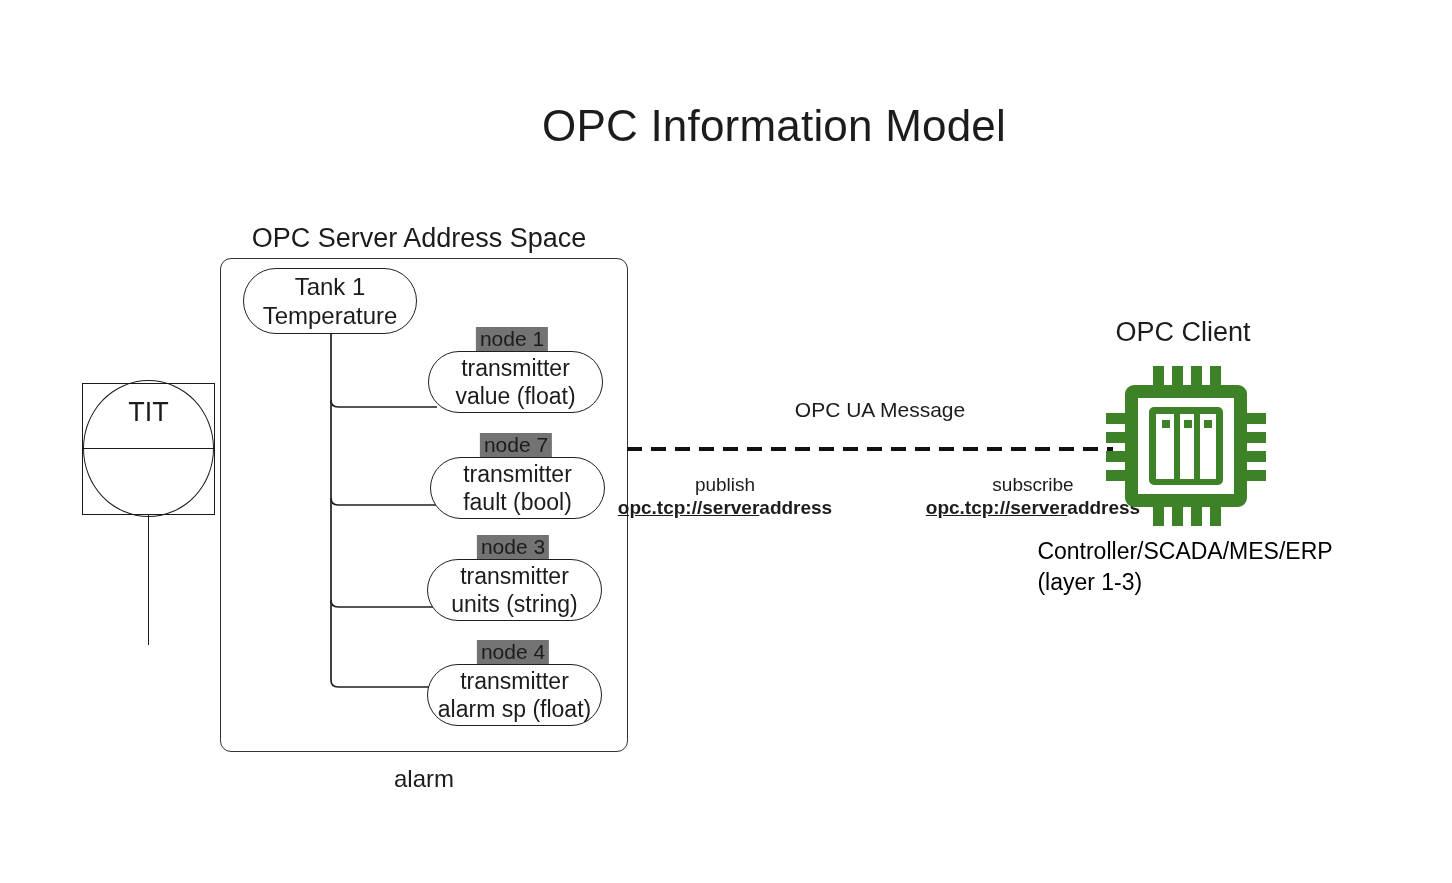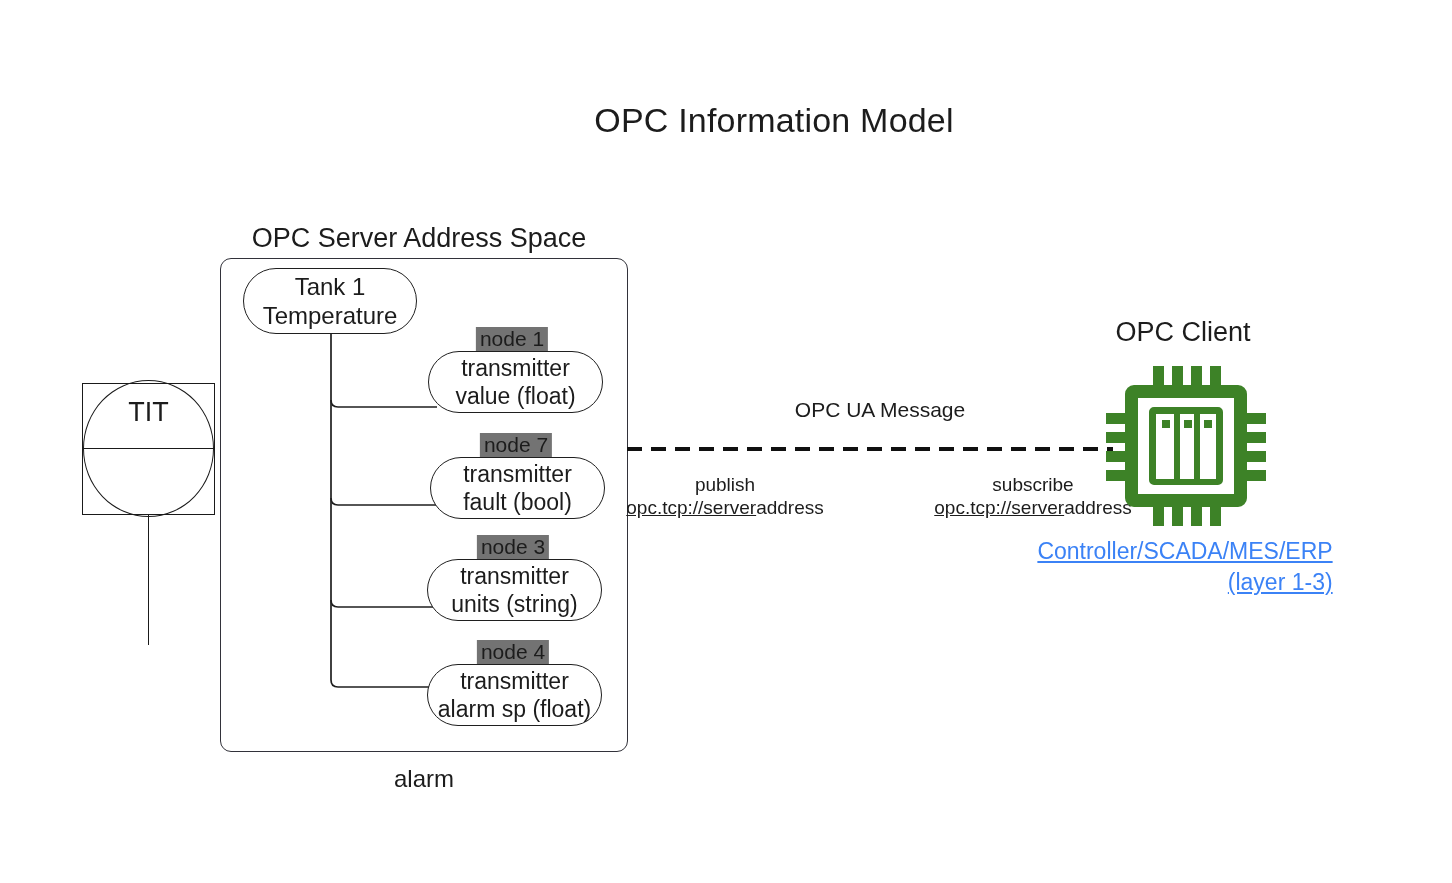--- a/index.html
+++ b/index.html
@@ -20,21 +20,21 @@
     overflow: hidden;
   }
 
   .txt { position: absolute; white-space: nowrap; line-height: 1.18; }
   .center { transform: translateX(-50%); text-align: center; }
 
   
   #title {
     left: 774px;
     top: 100px;
-    font-size: 34px;
+    font-size: 44px;
     color: #1c1c1c;
     letter-spacing: .2px;
   }
 
   
   #server-caption {
     left: 419px;
     top: 223px;
     font-size: 27px;
     color: #1c1c1c;
@@ -54,24 +54,23 @@
   #msg-caption {
     left: 880px;
     top: 398px;
     font-size: 21px;
     color: #1c1c1c;
   }
   #client-sub-caption {
     left: 1185px;
     top: 536px;
     font-size: 23px;
-    color: #3b82f6;
+    color: #000000;
     line-height: 1.35;
-    text-align: right;
-    text-decoration: underline;
+    text-align: left;
   }
   #client-sub-caption .l2 { display: block; }
 
   
   #addr-space {
     position: absolute;
     left: 220px;
     top: 258px;
     width: 408px;
     height: 494px;
@@ -203,21 +202,21 @@
     position: absolute;
     text-align: center;
     font-size: 19px;
     color: #1c1c1c;
     line-height: 1.22;
     white-space: nowrap;
   }
   #publish-block { left: 725px; top: 473px; transform: translateX(-50%); }
   #subscribe-block { left: 1033px; top: 473px; transform: translateX(-50%); }
   .endpoint .verb { display: block; }
-  .endpoint .url { display: block; }
+  .endpoint .url { display: block; font-weight: bold; }
   .endpoint .url .u { text-decoration: underline; color: #1c1c1c; }
 
   
   #chip-icon {
     position: absolute;
     left: 1106px;
     top: 366px;
     width: 160px;
     height: 160px;
   }

